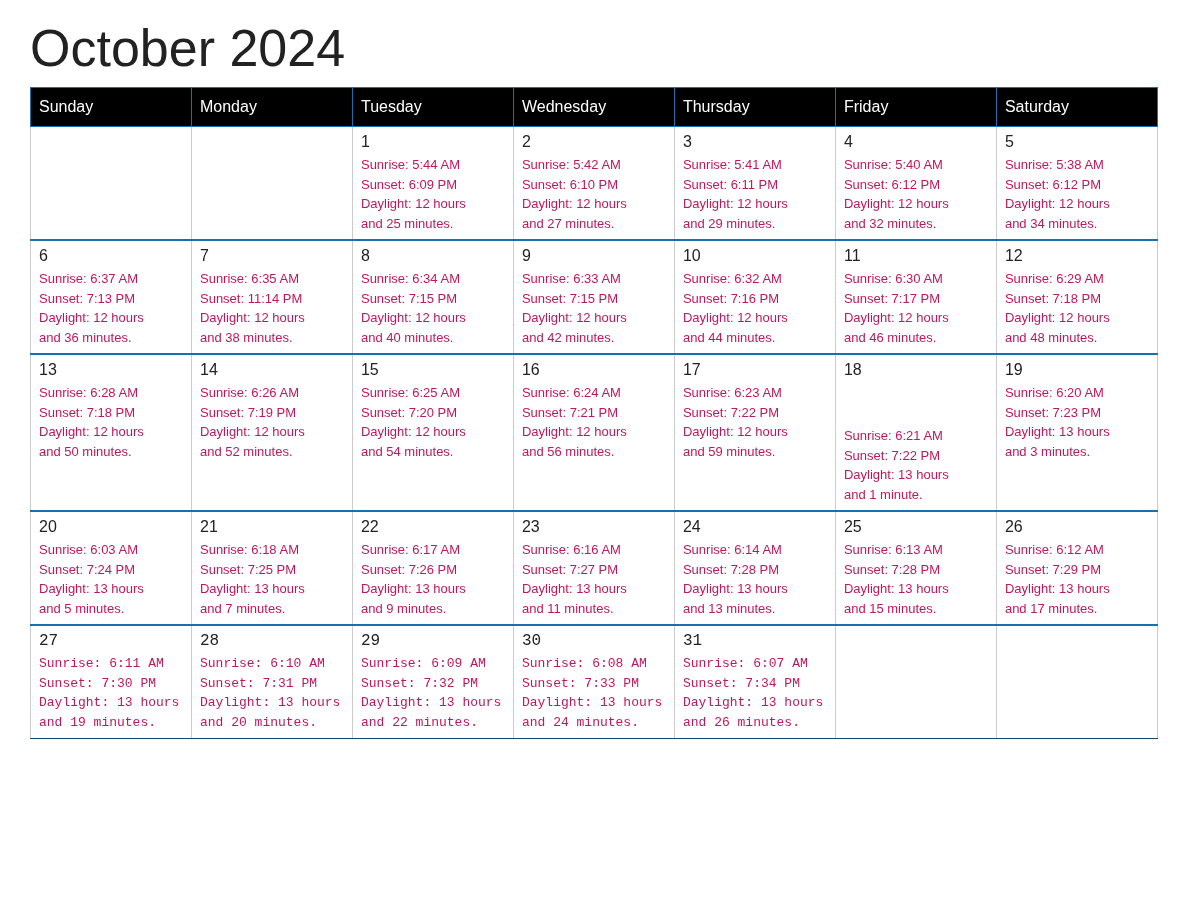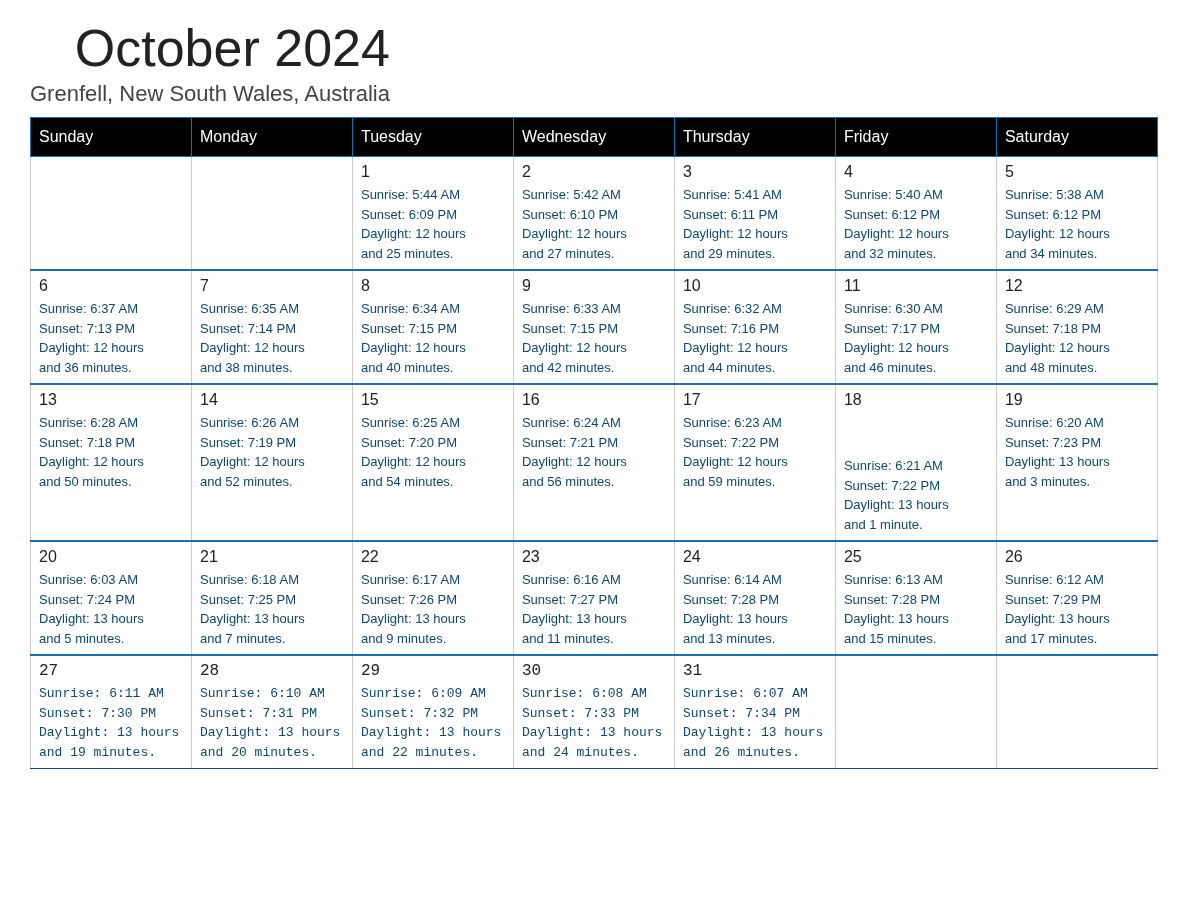--- a/index.html
+++ b/index.html
@@ -81,41 +81,40 @@
     }
     .day-num {
       font-size: 16px;
       color: #222;
       font-weight: normal;
       display: block;
       margin-bottom: 4px;
     }
     .day-info {
       font-size: 13px;
-      color: #0c4a6e;
+      color: #be185d;
       line-height: 1.5;
     }
     .empty-cell {
       background: #fff;
     }
     .calendar tbody tr td {
       border-bottom: 2px solid #1a6faf;
     }
     .calendar tbody tr:last-child td {
       border-bottom: 1px solid #0c4a6e;
       font-family: Liberation Mono, monospace;
     }
   </style>
 </head>
 <body>
 
 <div class="header-row">
   <div class="title-area">
     <div class="month-title">October 2024</div>
-    <div class="location-title">Grenfell, New South Wales, Australia</div>
   </div>
 </div>
 
 <table class="calendar">
   <thead>
     <tr>
     <th>Sunday</th>
         <th>Monday</th>
         <th>Tuesday</th>
         <th>Wednesday</th>
@@ -168,21 +167,21 @@
         <td>
           <span class="day-num">6</span>
           <div class="day-info" style="white-space: pre-line;">Sunrise: 6:37 AM
 Sunset: 7:13 PM
 Daylight: 12 hours
 and 36 minutes.</div>
         </td>
         <td>
           <span class="day-num">7</span>
           <div class="day-info" style="white-space: pre-line;">Sunrise: 6:35 AM
-Sunset: 7:14 PM
+Sunset: 11:14 PM
 Daylight: 12 hours
 and 38 minutes.</div>
         </td>
         <td>
           <span class="day-num">8</span>
           <div class="day-info" style="white-space: pre-line;">Sunrise: 6:34 AM
 Sunset: 7:15 PM
 Daylight: 12 hours
 and 40 minutes.</div>
         </td>

